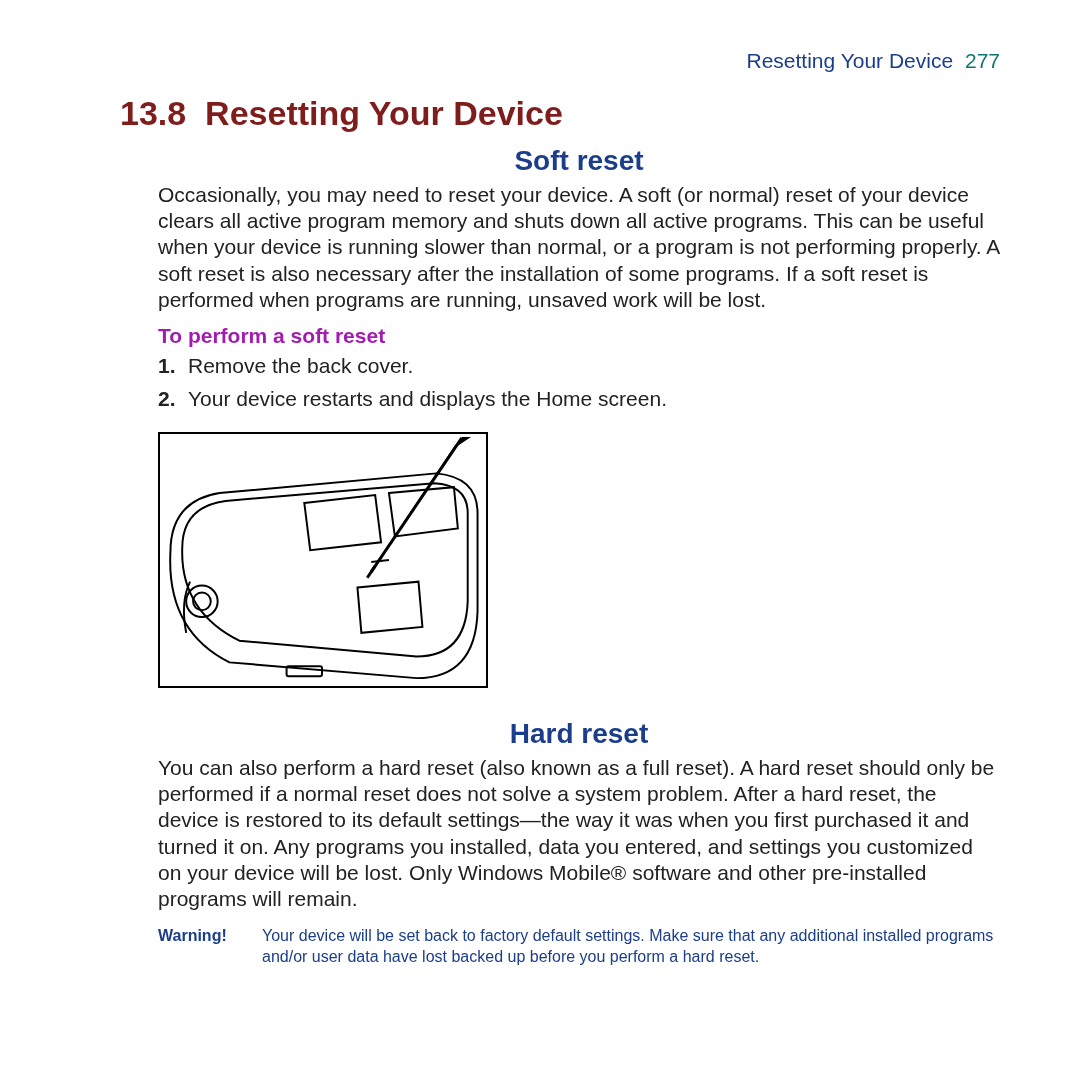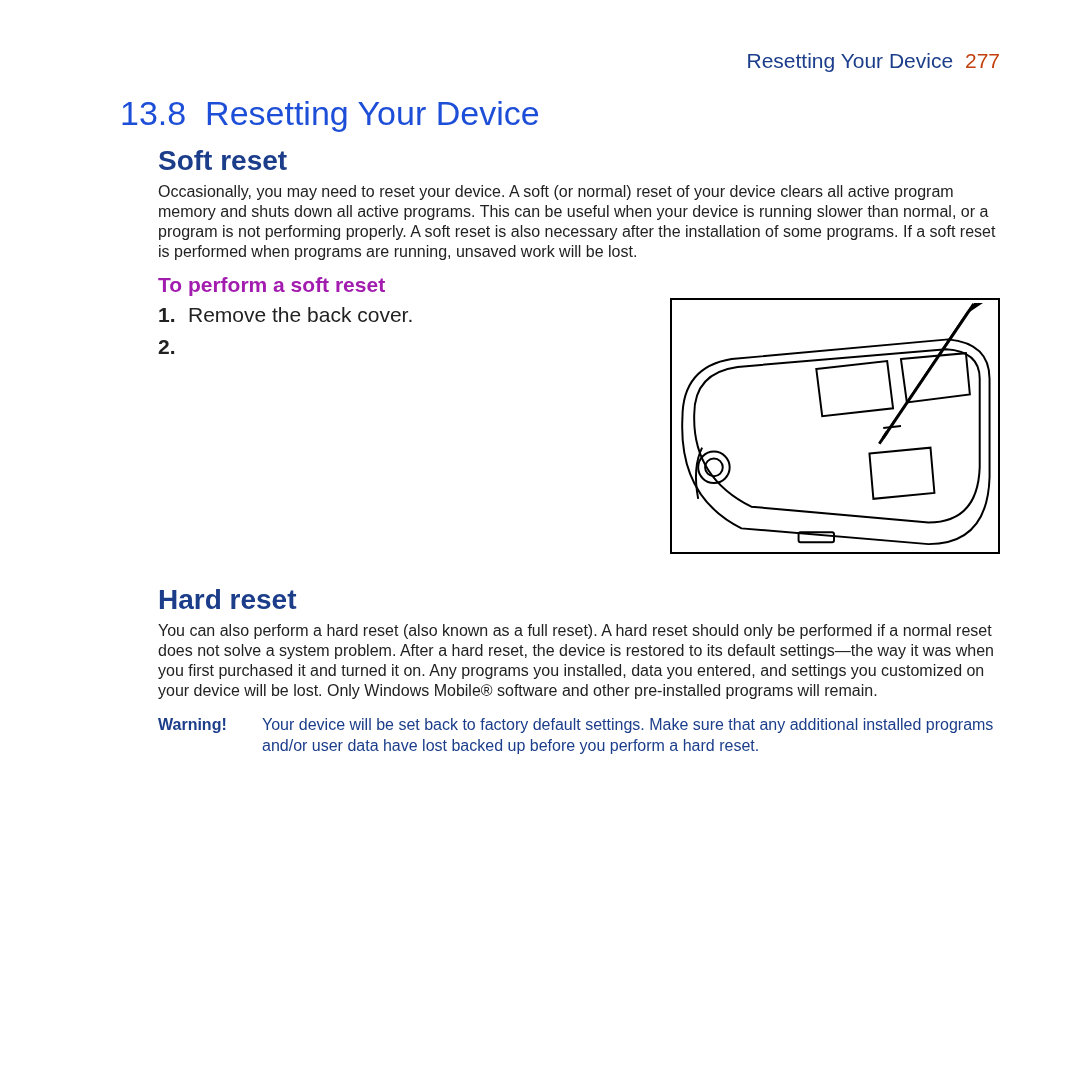--- a/index.html
+++ b/index.html
@@ -13,53 +13,55 @@
     font-size: 21px;
     line-height: 1.25;
   }
   .header-line {
     text-align: right;
     font-size: 21px;
     color: #1b3d8a;
     margin-bottom: 18px;
   }
   .header-line .chapter { color: #1b3d8a; }
-  .header-line .pageno { color: #c2410c; margin-left: 6px; }
+  .header-line .pageno { color: #0f766e; margin-left: 6px; }
   h1.section-title {
     font-size: 34px;
-    font-weight: 400;
-    color: #1d4ed8;
+    font-weight: 700;
+    color: #7f1d1d;
     margin-bottom: 4px;
   }
   h2.subsection {
     font-size: 28px;
     font-weight: 700;
     color: #1b3d8a;
     margin-top: 8px;
     margin-bottom: 4px;
     padding-left: 38px;
+    text-align: center;
   }
   p.body {
-    font-size: 16px;
+    font-size: 21px;
     color: #222;
     padding-left: 38px;
     margin-bottom: 10px;
   }
   h3.procedure {
     font-size: 21px;
     font-weight: 700;
     color: #a21caf;
     padding-left: 38px;
     margin-top: 8px;
     margin-bottom: 4px;
   }
   .two-col {
     display: flex;
     gap: 18px;
     padding-left: 38px;
+    flex-direction: column;
   }
   .two-col .left { flex: 1 1 auto; }
   ol.steps {
     list-style: none;
     counter-reset: step;
     padding-left: 26px;
   }
   ol.steps li {
     counter-increment: step;
     position: relative;
@@ -120,20 +122,21 @@
 
 <h3 class="procedure">To perform a soft reset</h3>
 
 <div class="two-col">
   <div class="left">
     <ol class="steps">
       <li>
         <span>Remove the back cover.</span>
       </li>
       <li>
+        <span class="cont">Your device restarts and displays the Home screen.</span>
       </li>
     </ol>
   </div>
   <div class="illus-box">
     <svg viewBox="0 0 330 256">
 
       <g fill="none" stroke="#000" stroke-width="2">
 
         <path d="M10 120 Q6 200 70 232 L260 248 Q320 248 322 180 L322 80 Q322 44 280 40 L60 60 Q10 68 10 120 Z"></path>
 

